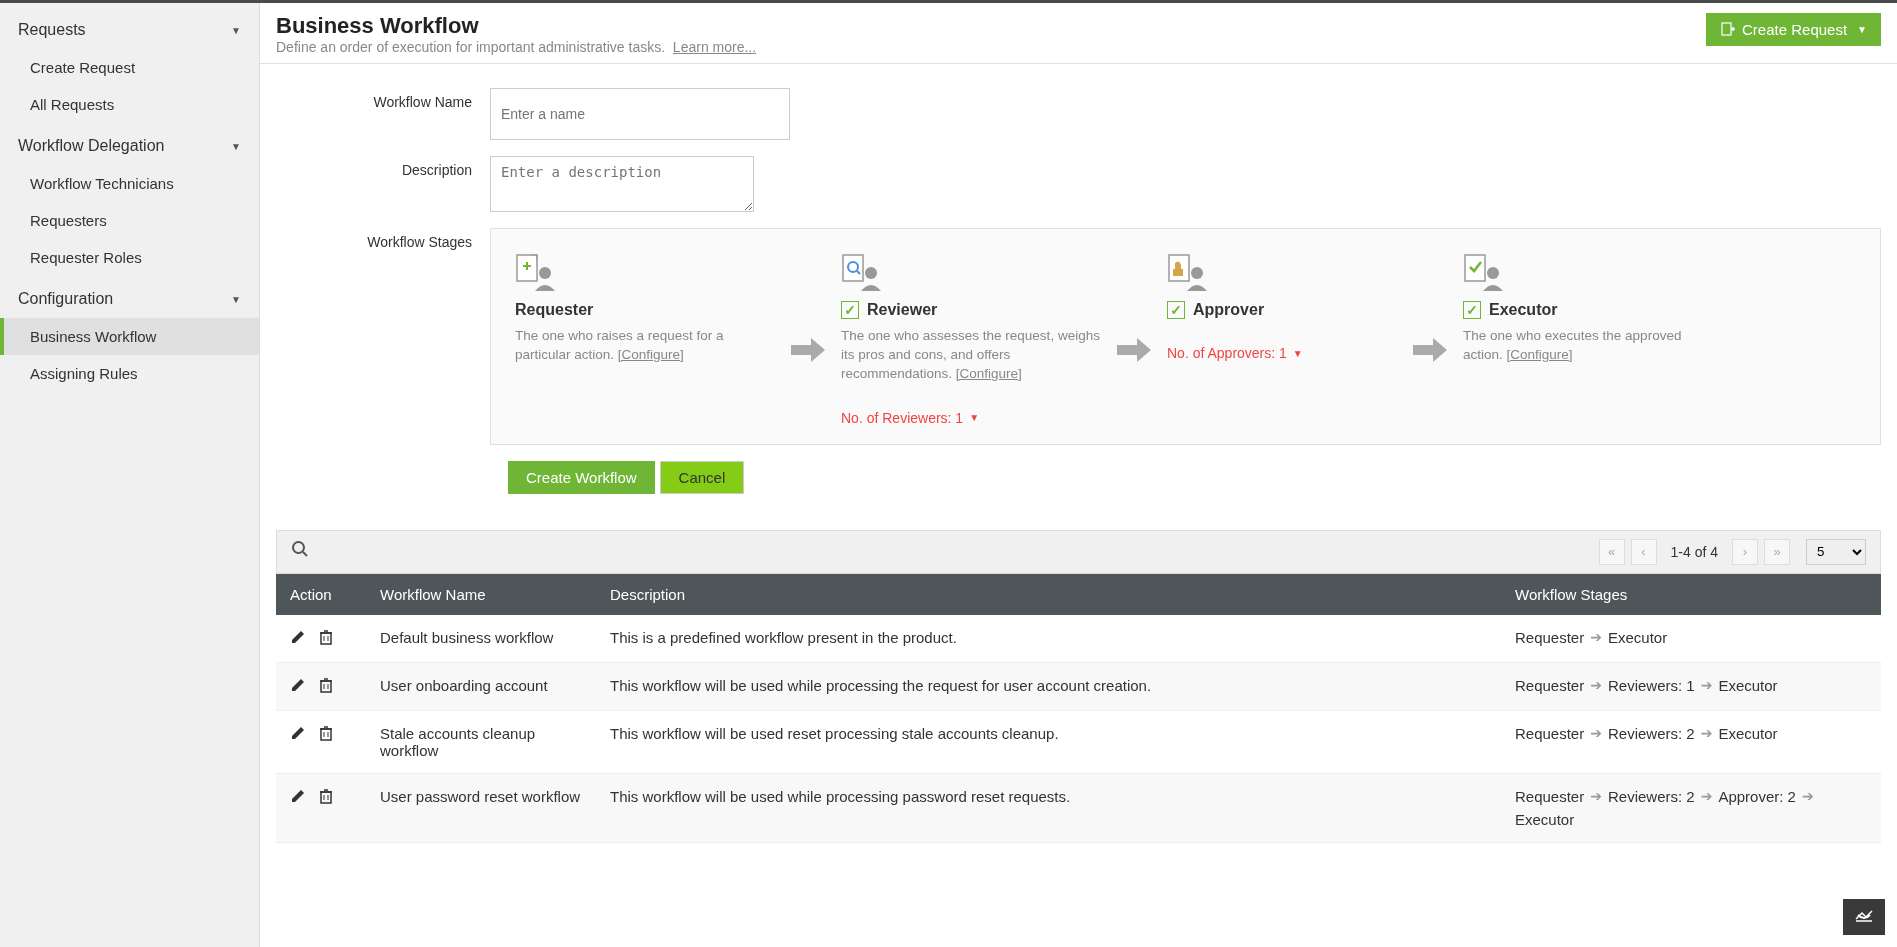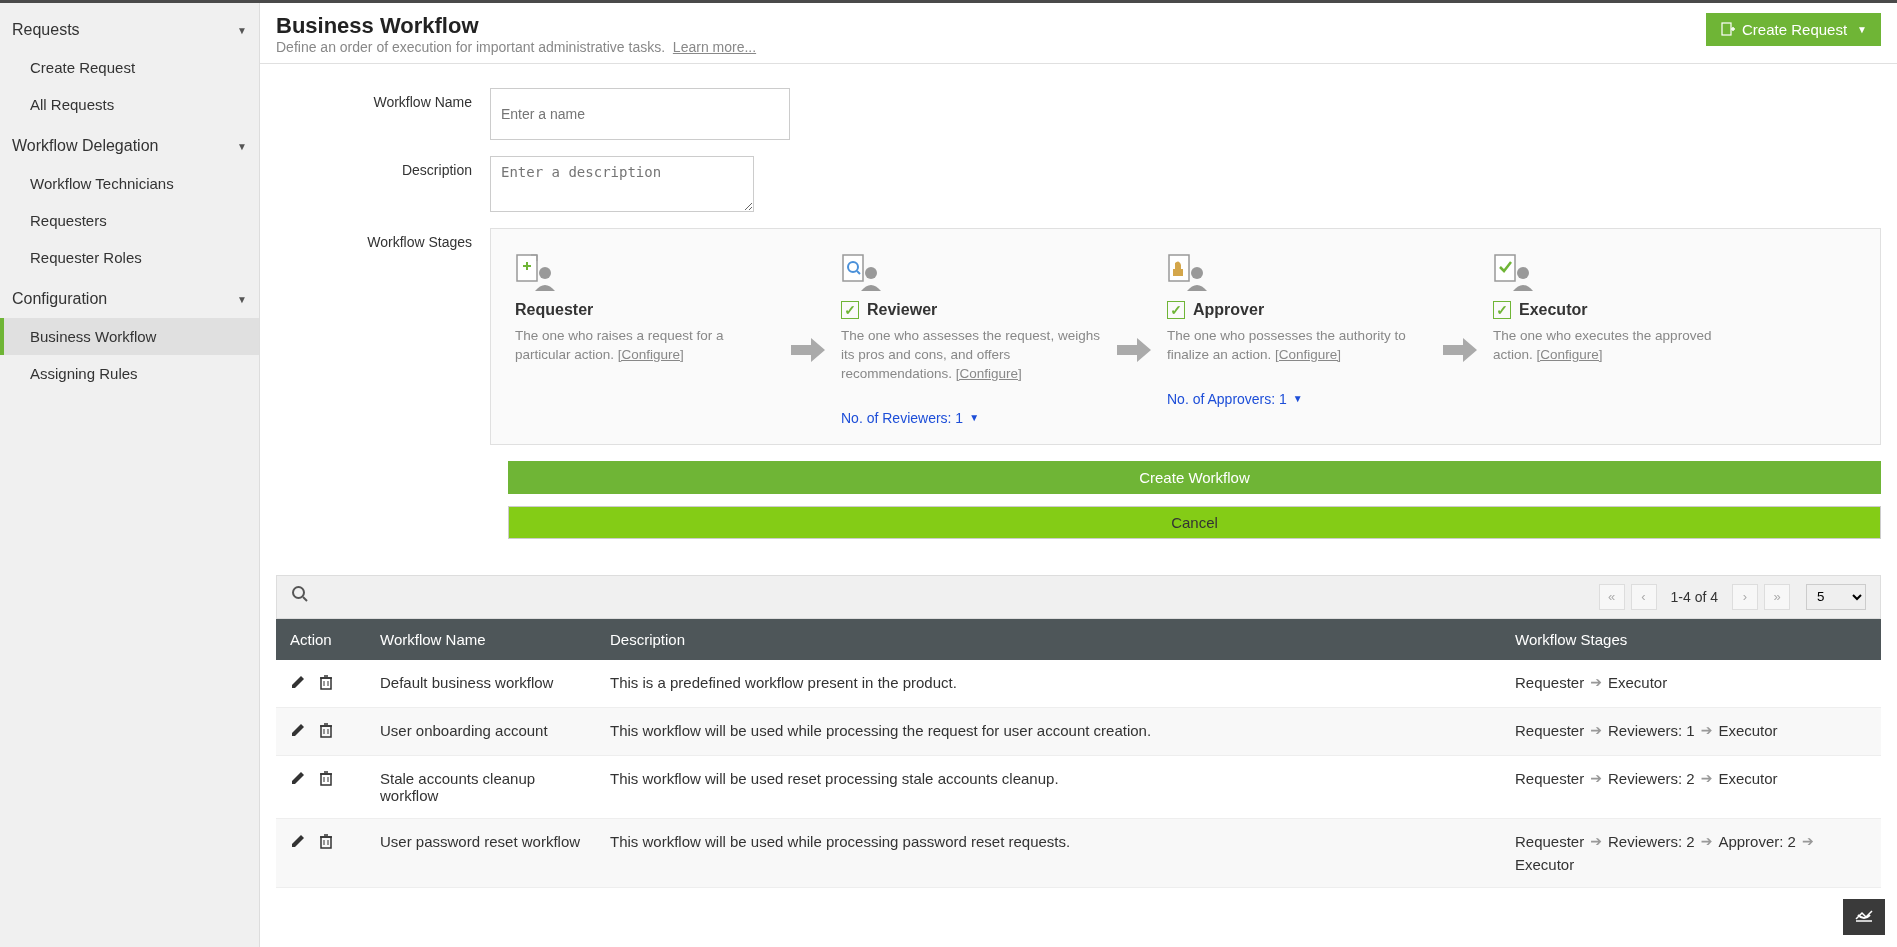--- a/index.html
+++ b/index.html
@@ -1,20 +1,20 @@
 <!DOCTYPE html>
 <html><head>
 <meta charset="utf-8">
 <style>
 * { box-sizing: border-box; margin: 0; padding: 0; }
 body { font-family: "Segoe UI", Arial, sans-serif; font-size: 14px; color: #333; background: #fff; overflow-x: hidden; }
 .app { display: flex; height: 100vh; border-top: 3px solid #4a4a4a; }
 .sidebar { width: 260px; background: #f0f0f0; border-right: 1px solid #ddd; padding: 8px 0; }
 .side-section { margin-bottom: 4px; }
-.side-header { display: flex; justify-content: space-between; align-items: center; padding: 10px 12px; font-size: 16px; font-weight: 500; color: #333; cursor: pointer; }
+.side-header { display: flex; justify-content: space-between; align-items: center; padding: 10px 18px; font-size: 16px; font-weight: 500; color: #333; cursor: pointer; }
 .side-header .tri { font-size: 10px; color: #555; }
 .side-item { padding: 10px 18px 10px 30px; font-size: 15px; color: #333; cursor: pointer; }
 .side-item.active { background: #e0e0e0; border-left: 4px solid #6fb536; padding-left: 26px; }
 .main { flex: 1; display: flex; flex-direction: column; overflow: auto; }
 .content-header { padding: 10px 16px 8px; border-bottom: 1px solid #e0e0e0; display: flex; justify-content: space-between; align-items: flex-start; }
 .page-title { font-size: 22px; font-weight: 600; color: #222; }
 .page-sub { font-size: 14px; color: #888; margin-top: 0; }
 .page-sub a { color: #888; text-decoration: underline; }
 .btn-create-request { background: #6fb536; color: #fff; border: none; padding: 8px 14px; font-size: 15px; cursor: pointer; display: flex; align-items: center; gap: 6px; }
 .btn-create-request .tri { font-size: 10px; margin-left: 4px; }
@@ -23,24 +23,24 @@
 .form-label { width: 170px; text-align: right; padding-right: 18px; padding-top: 6px; color: #333; }
 .form-input { width: 300px; padding: 17px 10px; border: 1px solid #ccc; font-size: 14px; }
 .form-textarea { width: 264px; height: 56px; padding: 7px 10px; border: 1px solid #ccc; font-size: 14px; resize: both; }
 .stages-box { flex: 1; border: 1px solid #e0e0e0; background: #fafafa; padding: 18px 24px; display: flex; gap: 16px; align-items: flex-start; overflow: hidden; }
 .stage { min-width: 230px; max-width: 260px; }
 .stage-icon { height: 44px; display: flex; align-items: flex-end; margin-bottom: 10px; }
 .stage-title-row { display: flex; align-items: center; gap: 8px; margin-bottom: 8px; }
 .stage-title { font-weight: 700; font-size: 16px; }
 .stage-desc { font-size: 13.5px; color: #888; line-height: 1.4; }
 .stage-desc a { color: #888; text-decoration: underline; }
-.stage-count { margin-top: 26px; color: #1d4ed8; font-size: 14px; display: flex; align-items: center; gap: 6px; }
+.stage-count { margin-top: 26px; color: #ef4444; font-size: 14px; display: flex; align-items: center; gap: 6px; }
 .stage-arrow { align-self: center; margin-top: 30px; }
 .checkbox-green { width: 18px; height: 18px; border: 1.5px solid #6fb536; display: inline-flex; align-items: center; justify-content: center; color: #6fb536; font-weight: bold; }
-.form-buttons { display: flex; gap: 12px; margin-left: 188px; margin-top: 8px; margin-bottom: 24px; flex-direction: column; }
+.form-buttons { display: flex; gap: 5px; margin-left: 188px; margin-top: 8px; margin-bottom: 24px; }
 .btn-primary { background: #6fb536; color: #fff; border: none; padding: 8px 18px; font-size: 15px; cursor: pointer; }
 .btn-secondary { background: #84cc16; color: #333; border: 1px solid #ccc; padding: 7px 18px; font-size: 15px; cursor: pointer; }
 .table-toolbar { background: #f0f0f0; border: 1px solid #ddd; padding: 8px 14px; margin: 0 16px; display: flex; justify-content: space-between; align-items: center; }
 .search-icon { font-size: 18px; color: #555; cursor: pointer; }
 .pager { display: flex; align-items: center; gap: 6px; }
 .pager-btn { width: 26px; height: 26px; border: 1px solid #ccc; background: #fff; display: flex; align-items: center; justify-content: center; cursor: pointer; color: #666; font-size: 13px; }
 .pager-btn.disabled { opacity: 0.5; cursor: default; }
 .pager-info { padding: 0 8px; color: #333; }
 .pager-select { width: 60px; height: 26px; border: 1px solid #ccc; padding: 0 6px; margin-left: 10px; }
 table.wf-table { width: calc(100% - 32px); margin: 0 16px 16px; border-collapse: collapse; }
@@ -162,21 +162,20 @@
                   <path d="M8 18 L8 12 Q12 8 14 14 L14 20 L8 20 Z" fill="#d4a64a"></path>
                   <rect x="6" y="18" width="10" height="7" fill="#d4a64a"></rect>
                   <circle cx="30" cy="22" r="6" fill="#999"></circle>
                   <path d="M20 40 Q30 28 40 40" fill="#999"></path>
                 </svg>
               </div>
               <div class="stage-title-row">
                 <span class="checkbox-green">✓</span>
                 <span class="stage-title">Approver</span>
               </div>
-              <div class="stage-desc">The one who possesses the authority to finalize an action. <a href="#">[Configure]</a></div>
               <div class="stage-count">No. of Approvers: 1 <span style="font-size:10px">▼</span></div>
             </div>
             <div class="stage-arrow"><svg width="34" height="24" viewBox="0 0 34 24">
                 <path d="M0 7 L20 7 L20 0 L34 12 L20 24 L20 17 L0 17 Z" fill="#aaa"></path>
               </svg></div>
             <div class="stage">
               <div class="stage-icon">
                 <svg width="44" height="40" viewBox="0 0 44 40">
                   <rect x="2" y="4" width="20" height="26" fill="#fff" stroke="#999" stroke-width="1.5"></rect>
                   <path d="M7 16 L11 20 L18 11" fill="none" stroke="#6fb536" stroke-width="2.5"></path>

